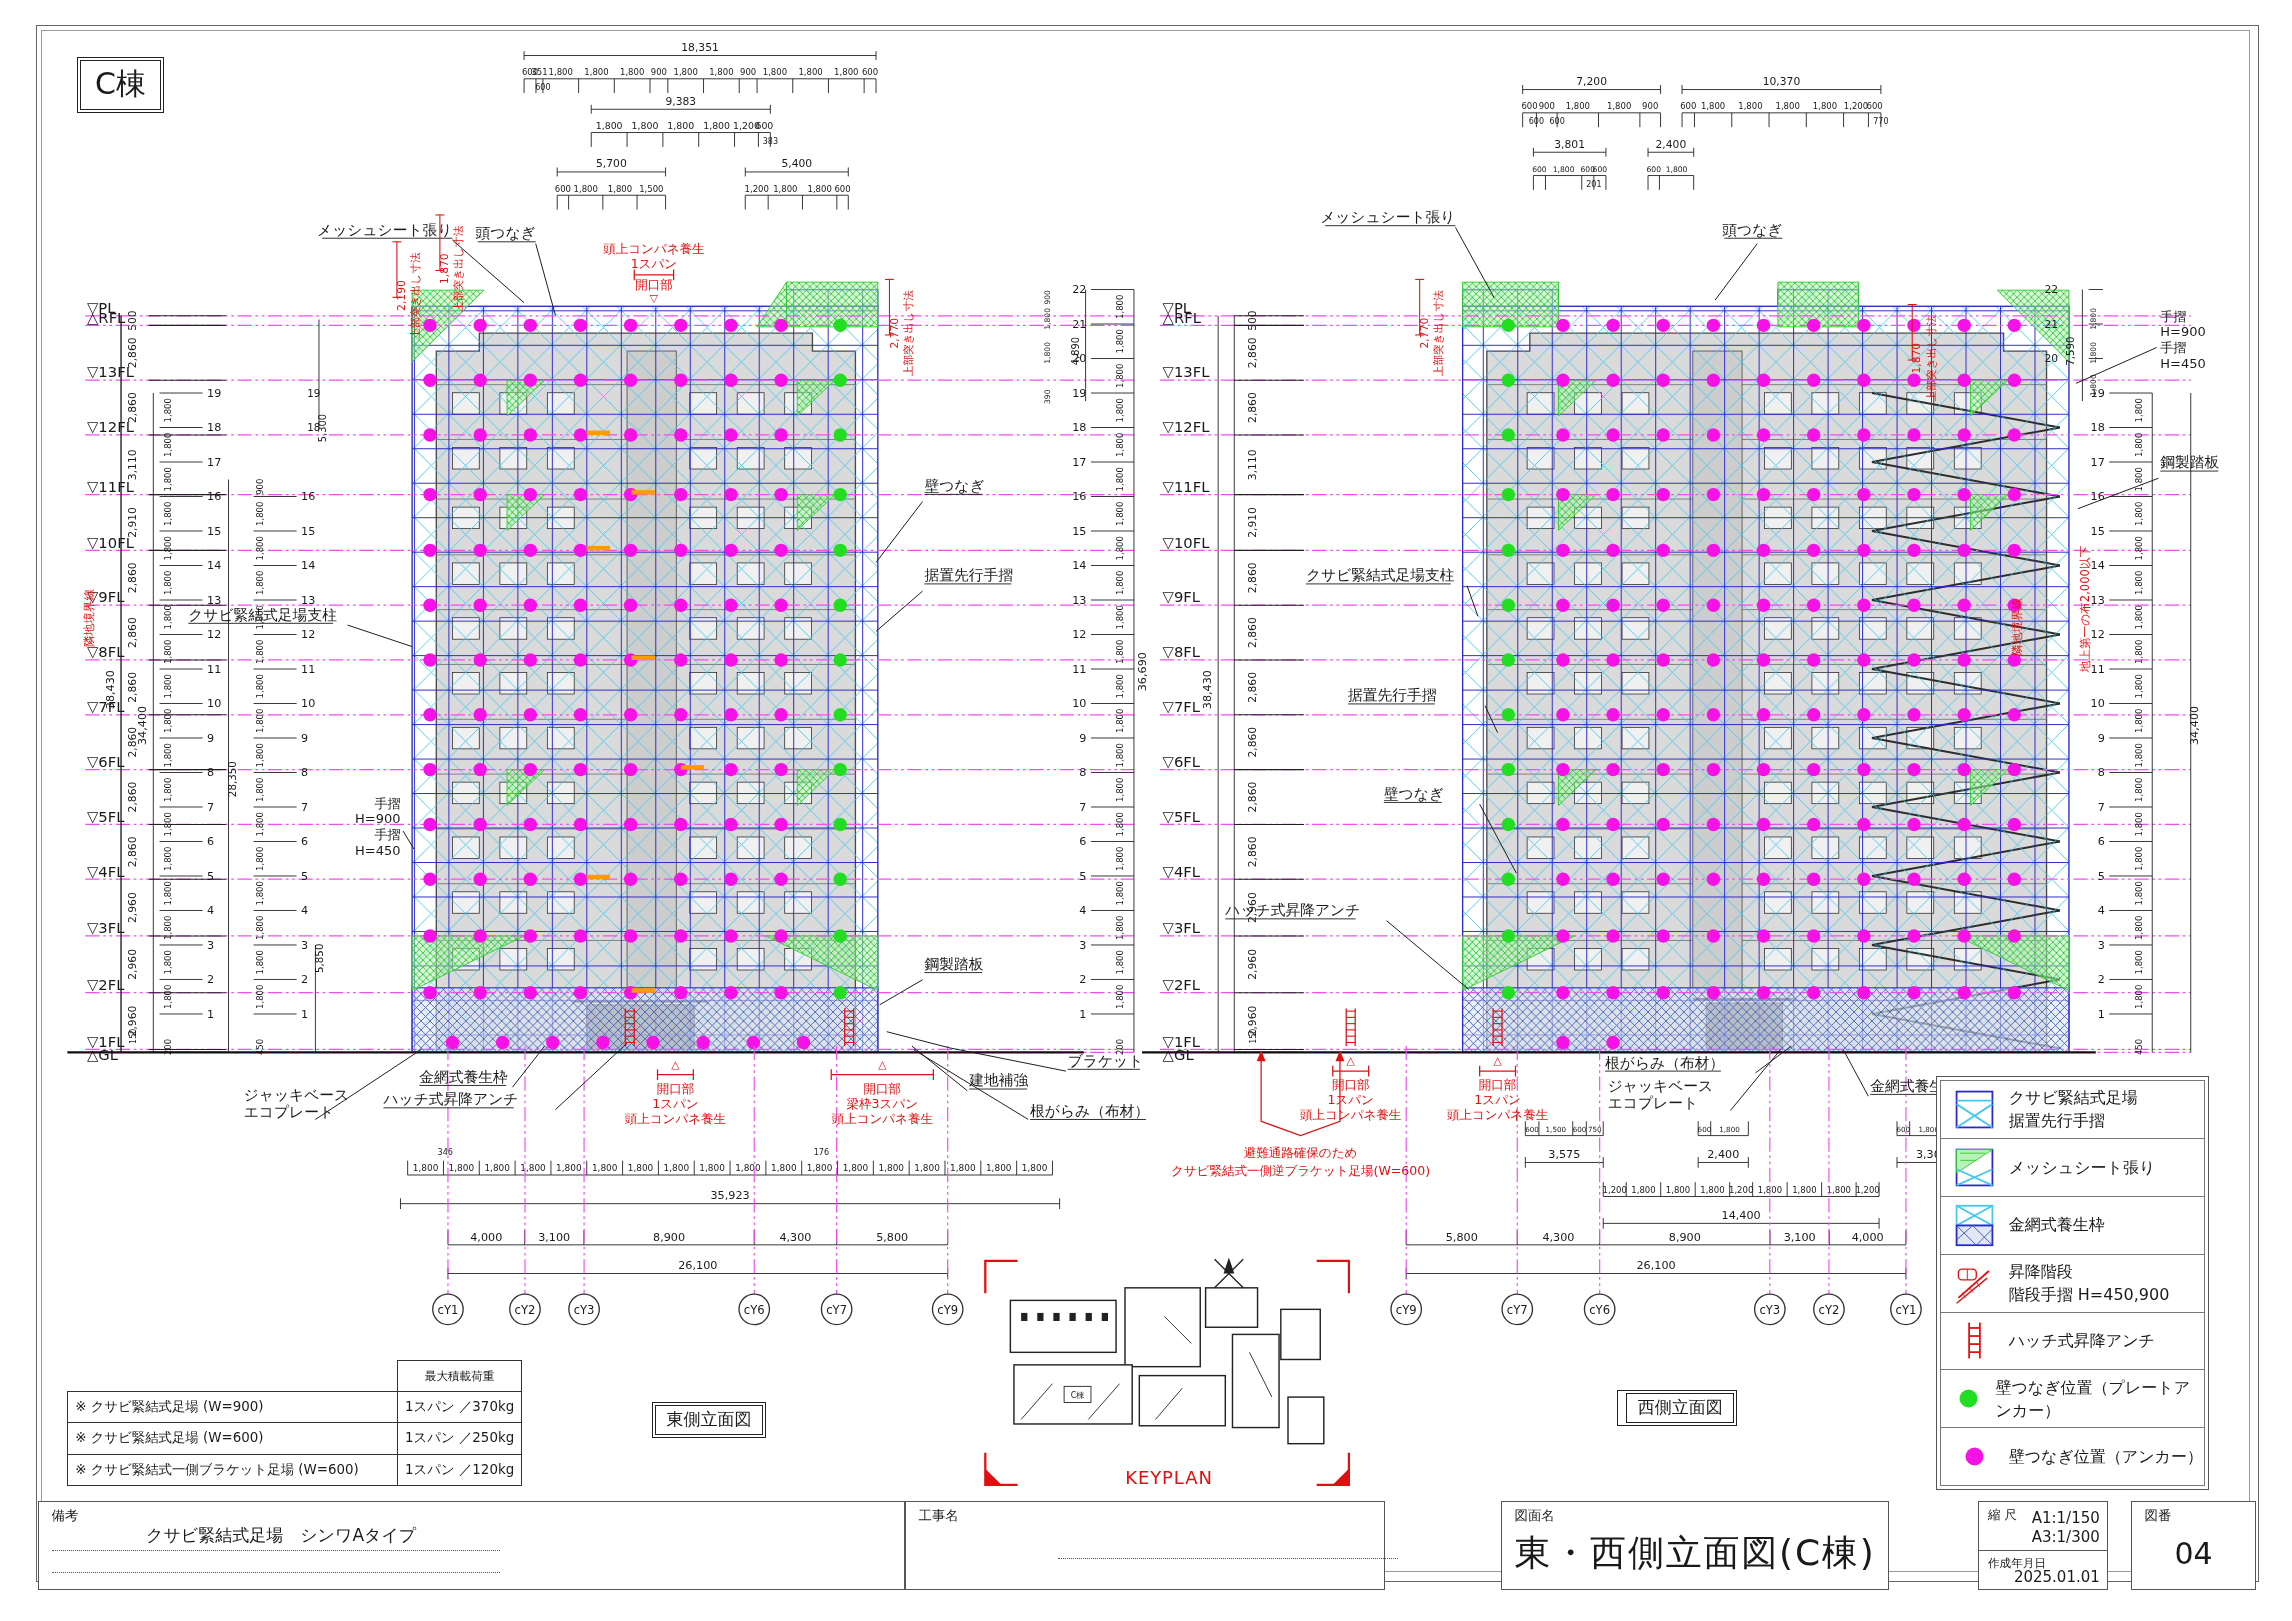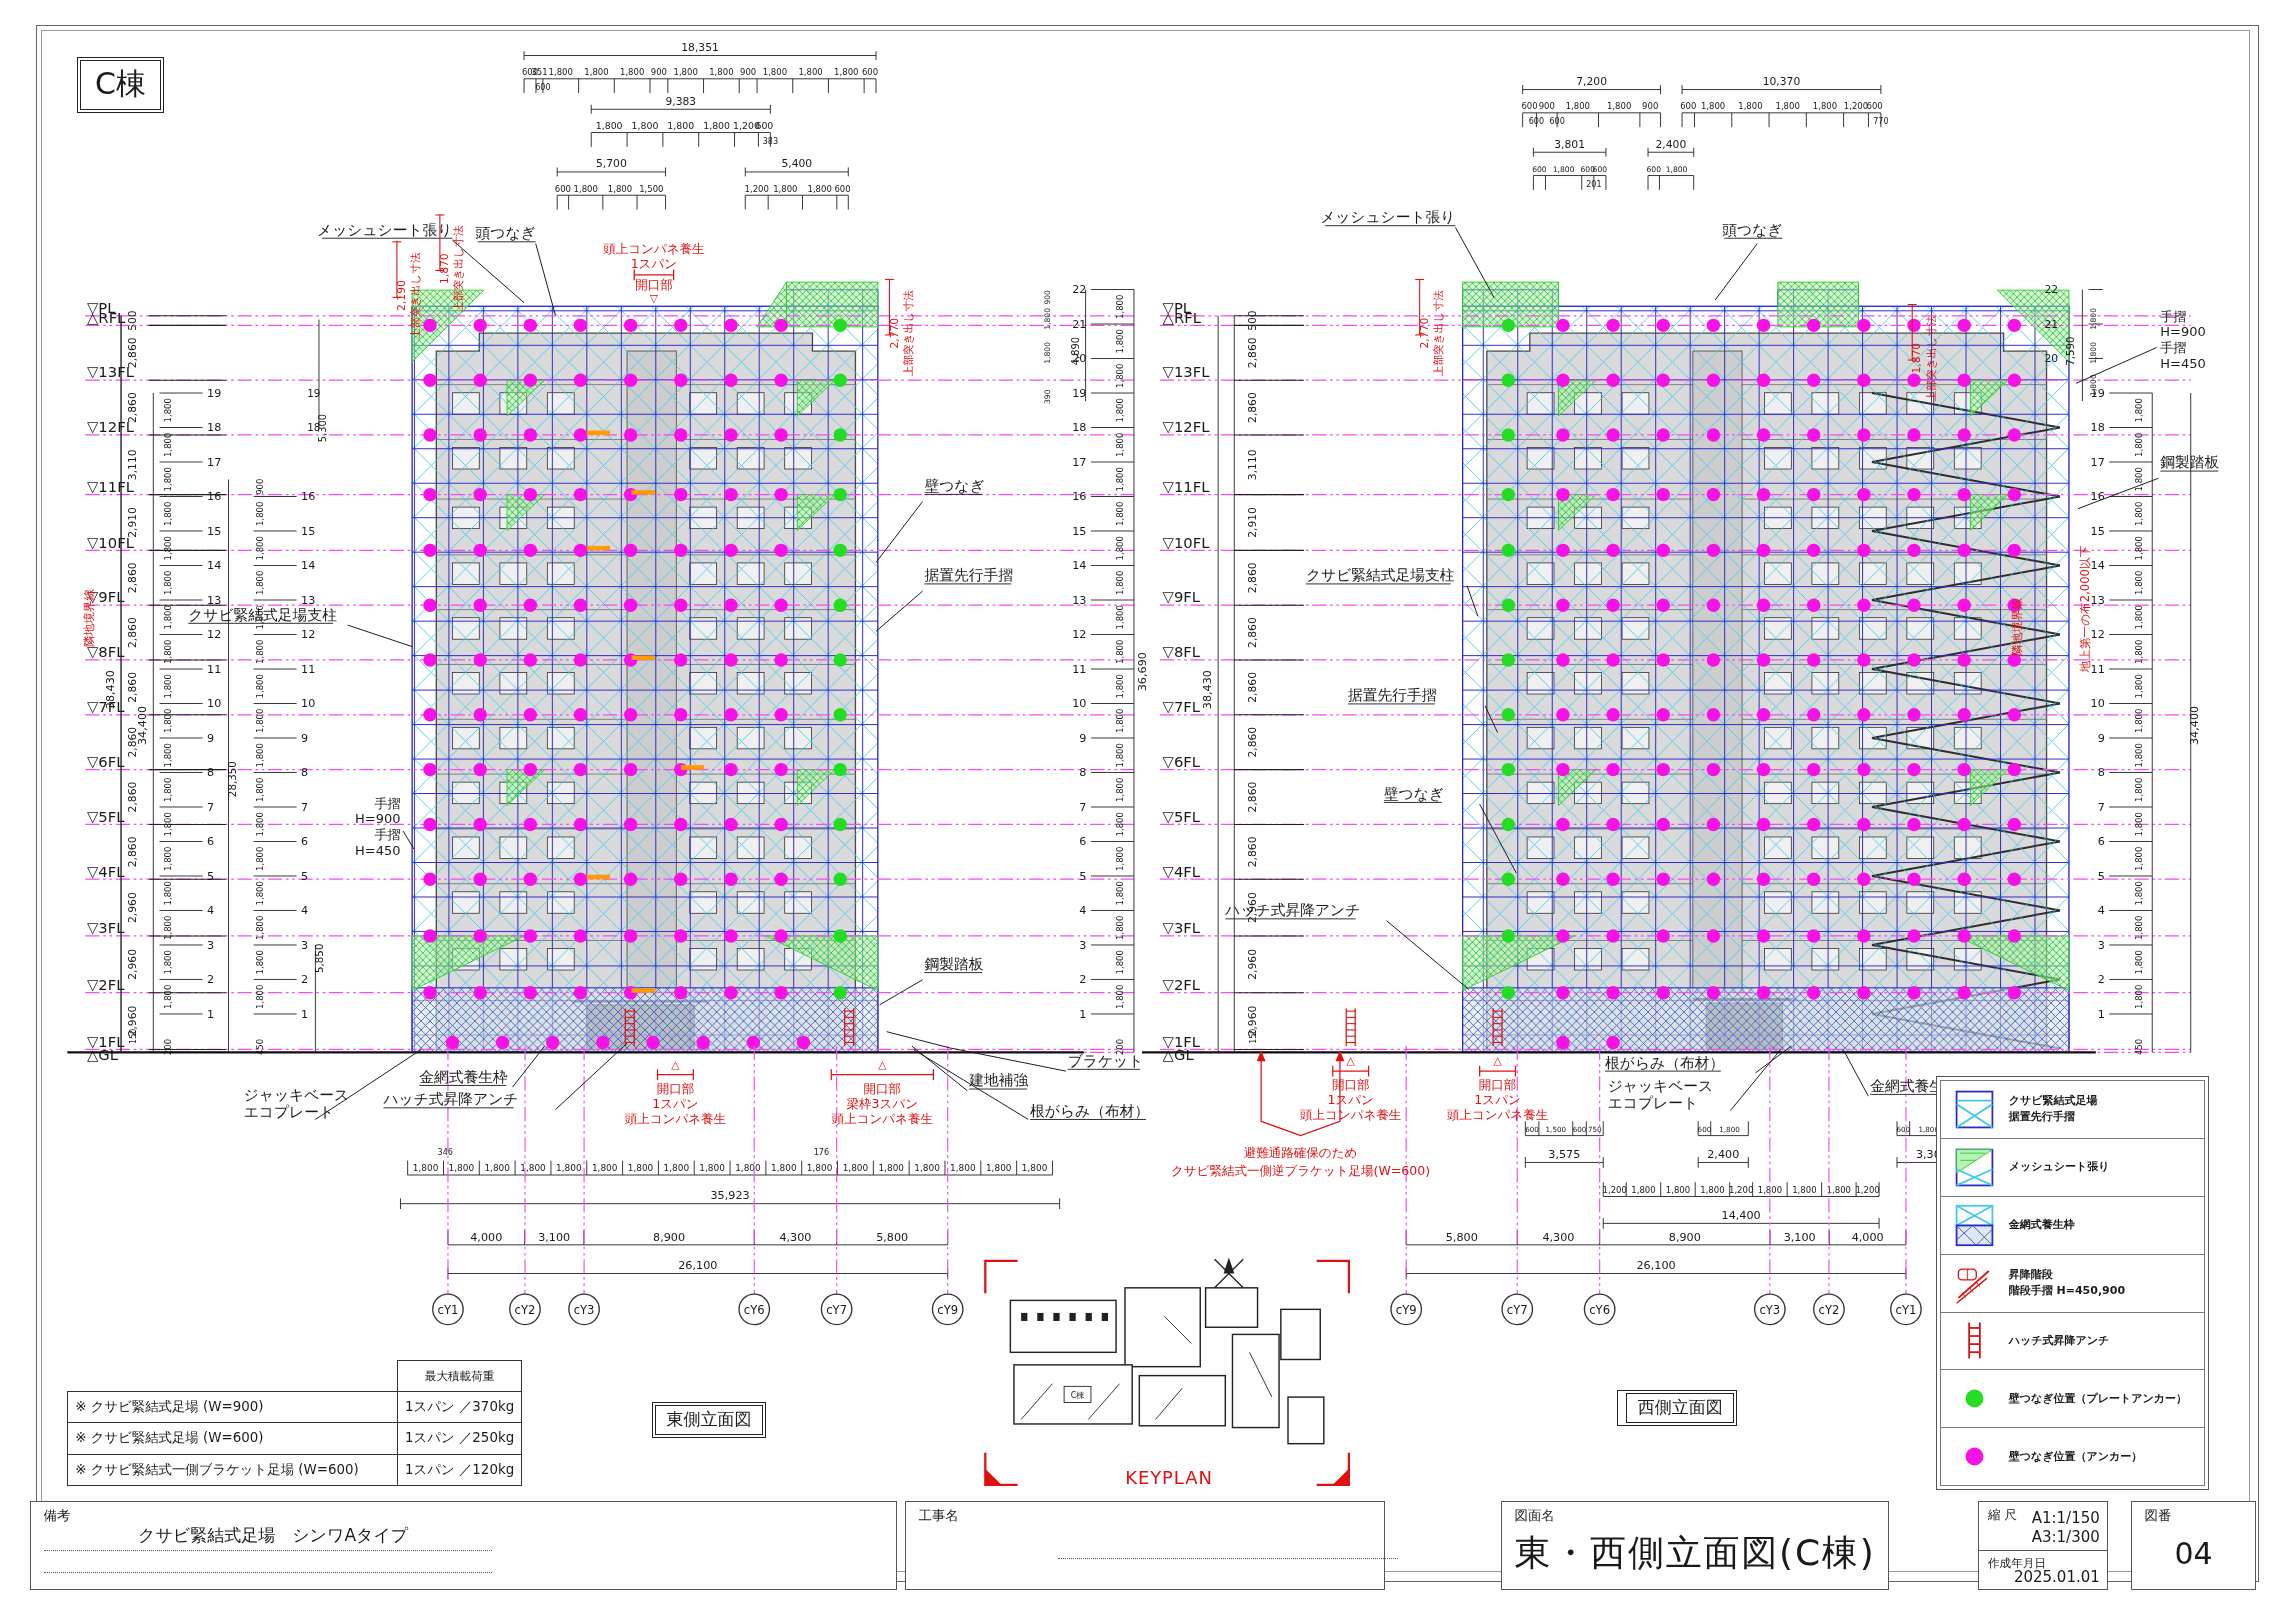--- a/index.html
+++ b/index.html
@@ -14,30 +14,30 @@
   #bldg-box .in{font-size:30px;padding:3.6px 14.3px;}
   .viewlabel .in{font-size:17px;}
   #east-label{left:652px;top:1402px;}
   #west-label{left:1617px;top:1390px;padding-left:8px;}
   
   #legend{position:absolute;left:1936px;top:1076px;width:271px;height:412px;border:1.8px solid #555;background:#fff;}
   #legend .lg-in{position:absolute;left:2.7px;top:2.7px;right:2.7px;bottom:2.7px;border:0.9px solid #777;display:flex;flex-direction:column;}
   .lrow{flex:1;display:flex;align-items:center;border-top:0.9px solid #777;}
   .lrow:first-child{border-top:none;}
   .lsym{width:68px;display:flex;justify-content:center;}
-  .llab{font-size:11px;line-height:1.45;font-weight:bold;}
+  .llab{font-size:16px;line-height:1.45;}
   
   #load-table{position:absolute;left:67px;top:1360px;border-collapse:collapse;background:#fff;font-size:13.4px;}
   #load-table td{border:1.3px solid #333;padding:3.6px 7.2px;height:23px;white-space:nowrap;}
   #load-table td.noborder{border:none;}
   #load-table td.hdr{font-size:11.6px;text-align:center;margin-left:22px;}
   
   .tb{position:absolute;top:1501px;height:89px;border:1.8px solid #555;background:#fff;box-sizing:border-box;}
   .tb-label{position:absolute;left:12.5px;top:5.4px;font-size:13.4px;}
-  #tb1{left:30px;width:867px;}
+  #tb1{left:38px;width:867px;}
   #tb2{left:905px;width:480px;padding-left:16px;}
   #tb3{left:1501px;width:388px;}
   #tb4{left:1978px;width:130px;}
   #tb5{left:2131px;width:125px;}
   #tb1 .remarks{position:absolute;left:107px;top:21.5px;font-size:17px;}
   .dotline{position:absolute;border-bottom:0.9px dotted #555;}
   #tb3 .big{position:absolute;left:0;right:0;top:27px;text-align:center;font-size:36px;letter-spacing:1.8px;white-space:nowrap;}
   #tb4 .split{position:absolute;left:0;right:0;top:48px;border-top:1.3px solid #555;}
   #tb4 .v1{position:absolute;right:7.2px;top:7.2px;font-size:15px;text-align:right;line-height:1.25;}
   #tb4 .lab2{position:absolute;left:9px;top:54px;font-size:11.6px;}

